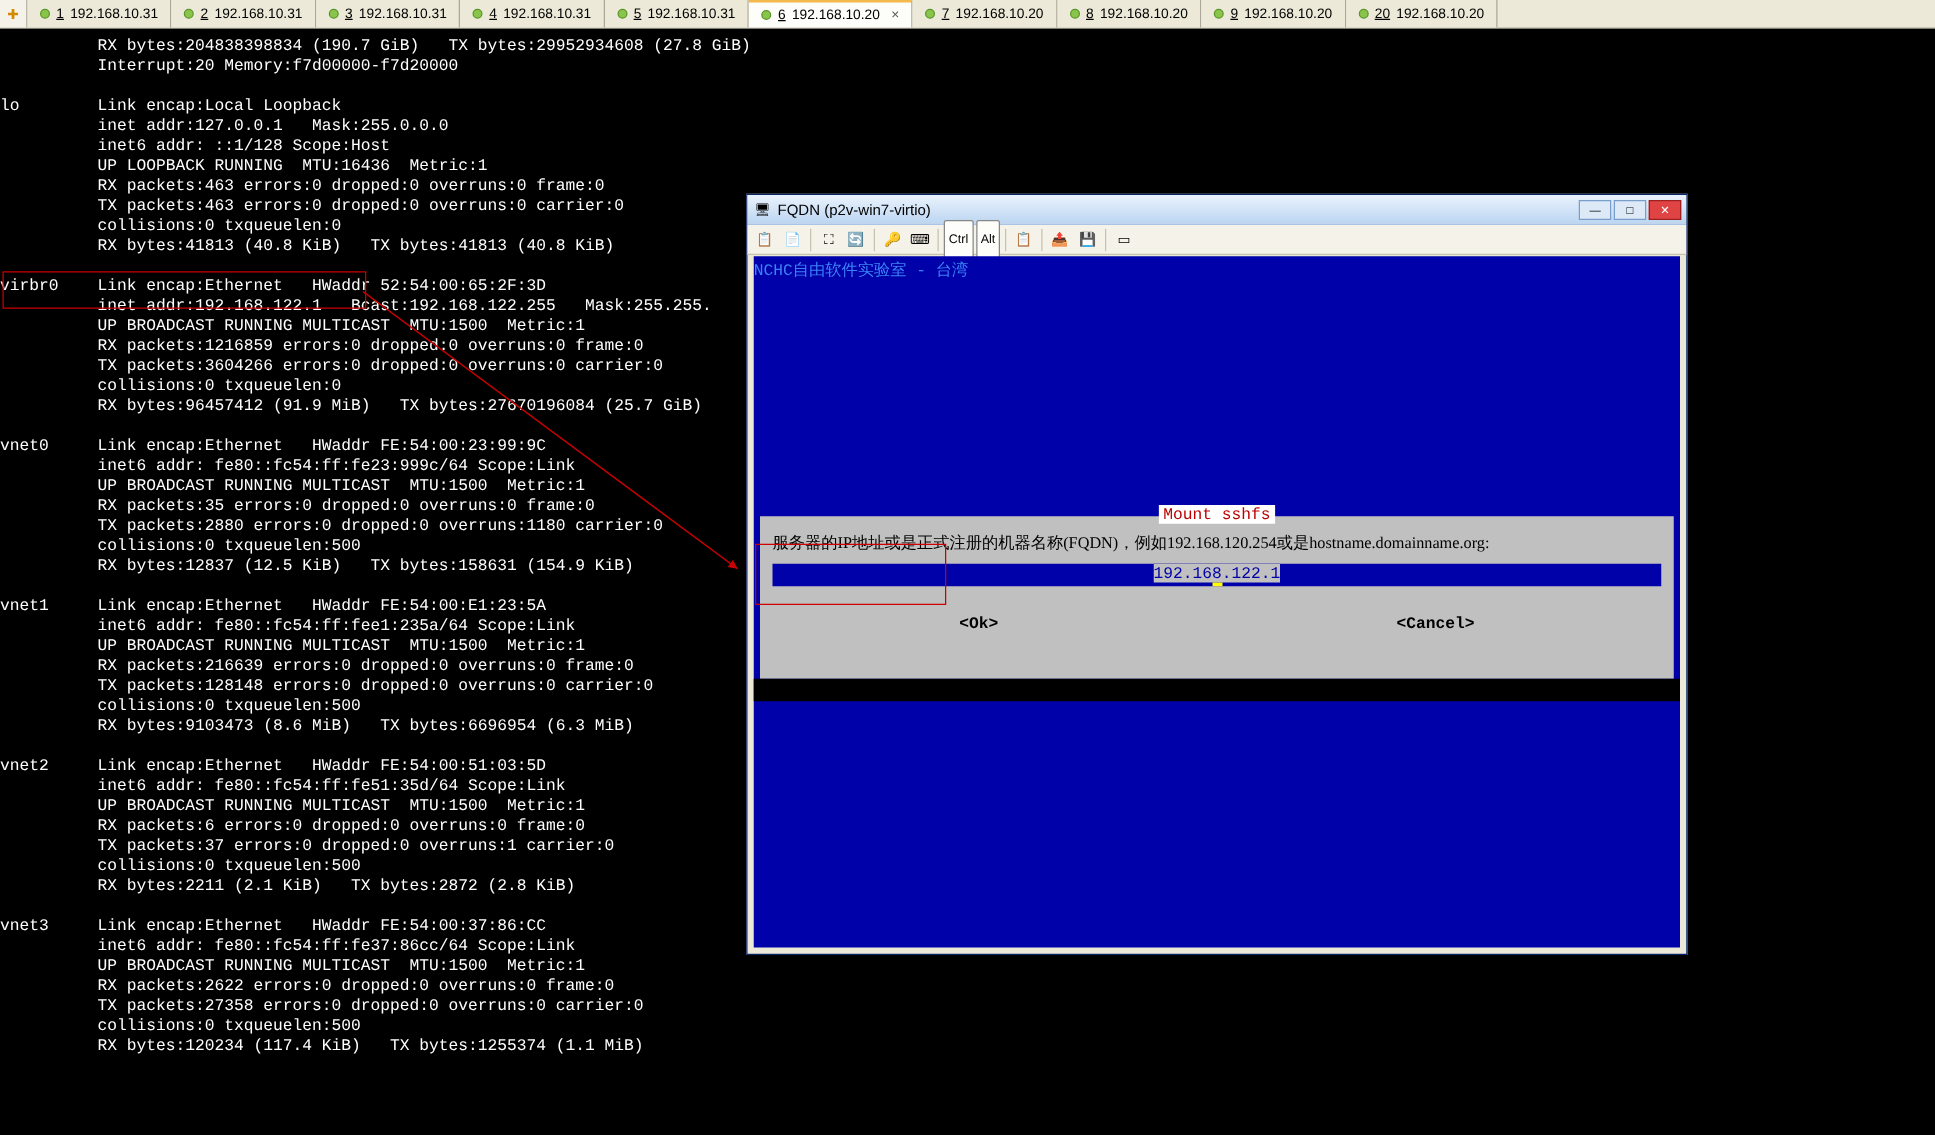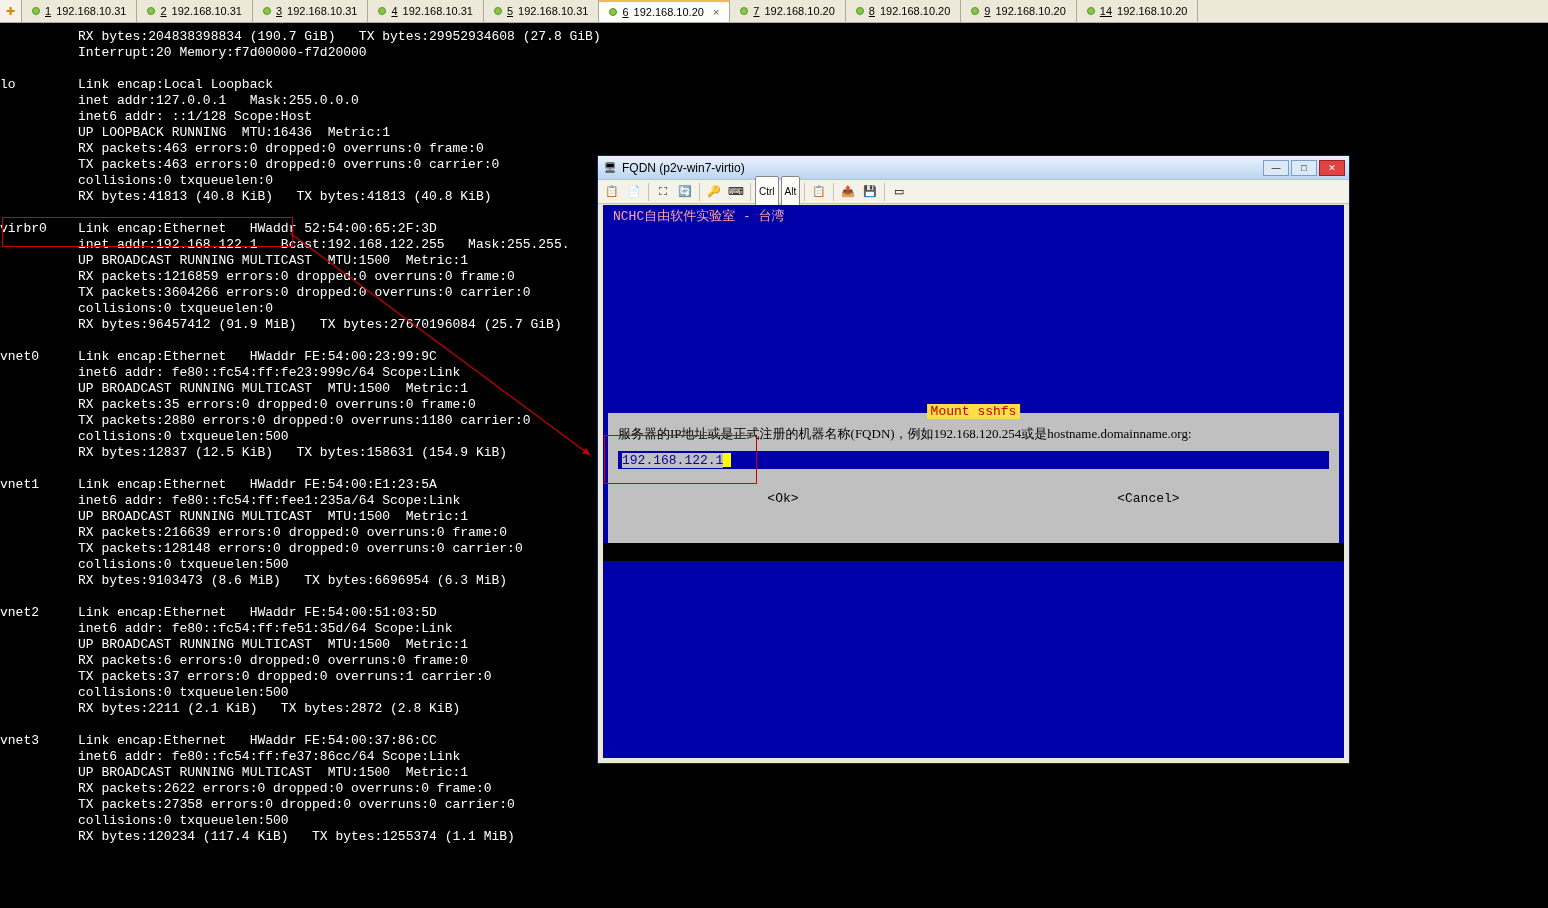--- a/index.html
+++ b/index.html
@@ -30,30 +30,30 @@
   .titlebar .winbtns { display: flex; gap: 2px; }
   .winbtn { width: 26px; height: 16px; border: 1px solid #7a9ecb; background: #dde9f7; display: flex; align-items: center; justify-content: center; font-size: 9px; cursor: pointer; }
   .winbtn.close { background: #e04343; border-color:#a02020; color: #fff; }
 
   .toolbar { height: 24px; background: #f5f3e9; border-bottom: 1px solid #c7c3b0; display: flex; align-items: center; padding: 0 4px; gap: 2px; }
   .tbtn { width: 20px; height: 20px; display: flex; align-items: center; justify-content: center; font-size: 11px; cursor: pointer; border: 1px solid transparent; }
   .sep { width: 1px; height: 18px; background: #c7c3b0; margin: 0 2px; }
   .keybtn { padding: 0 3px; height: 32px; font-size: 10px; border: 1px solid #888; background:#fdfdf9; border-radius:2px; cursor:pointer; display:inline-flex; align-items:center; }
 
   .qemu-screen { position: absolute; left: 5px; top: 49px; right: 5px; bottom: 5px; background: #0101a9; color: #fff; font-family: "Courier New", monospace; font-size: 13px; }
-  .qemu-header { color: #fca5a5; padding: 2px 10px; font-size: 13px; font-family: Liberation Mono, monospace; }
+  .qemu-header { color: #3b82f6; padding: 2px 0; font-size: 13px; font-family: Liberation Mono, monospace; }
 
   .dialog-box { position: absolute; left: 5px; top: 208px; right: 5px; height: 130px; background: #c0c0c0; color: #000; }
-  .dialog-title { position: absolute; top: -9px; left: 50%; transform: translateX(-50%); background: #fde047; color: #b00; padding: 0 4px; font-size: 13px; }
+  .dialog-title { position: absolute; top: -9px; left: 50%; transform: translateX(-50%); background: #ffffff; color: #b00; padding: 0 4px; font-size: 13px; }
   .dialog-prompt { padding: 12px 10px 4px 10px; font-size: 13px; color: #000; font-family: Liberation Serif, serif; }
-  .dialog-input { margin: 4px 10px; height: 18px; background: #0101a9; display:flex; align-items:center; padding:0 4px; }
+  .dialog-input { margin: 4px 10px; height: 18px; background: #0101a9; display:flex; align-items:center; padding:0 4px;flex-direction:column; }
   .dialog-input .field { color: #fff; background:#0101a9; font-family:"Courier New",monospace; font-size:13px; }
   .dialog-input .sel { background:#c0c0c0; color:#0101a9; }
   .dialog-input .cursor { width:8px; height:14px; background:#ffff00; display:inline-block; }
-  .dialog-btns { display: flex; justify-content: space-around; margin-top: 22px; font-size: 13px; }
+  .dialog-btns { display: flex; justify-content: space-around; margin-top: 22px; font-size: 13px; font-weight: bold; }
   .dialog-btns span { cursor: pointer; }
 
   .redbox2 { position: absolute; border: 1px solid #c00; left: 604px; top: 435px; width: 153px; height: 49px; pointer-events:none; }
 
   .black-strip { position:absolute; left:0; right:0; top:338px; height:18px; background:#000; }
 </style>
 </head>
 <body>
 
 <div class="tabbar">
@@ -99,21 +99,21 @@
       <span class="num">8</span>
       <span>192.168.10.20</span>
     </div>
     <div class="tab">
       <span class="dot"></span>
       <span class="num">9</span>
       <span>192.168.10.20</span>
     </div>
     <div class="tab">
       <span class="dot"></span>
-      <span class="num">14</span>
+      <span class="num">20</span>
       <span>192.168.10.20</span>
     </div>
   </div>
 
 <div class="terminal" id="terminal">          RX bytes:204838398834 (190.7 GiB)   TX bytes:29952934608 (27.8 GiB)
           Interrupt:20 Memory:f7d00000-f7d20000
 
 lo        Link encap:Local Loopback
           inet addr:127.0.0.1   Mask:255.0.0.0
           inet6 addr: ::1/128 Scope:Host

